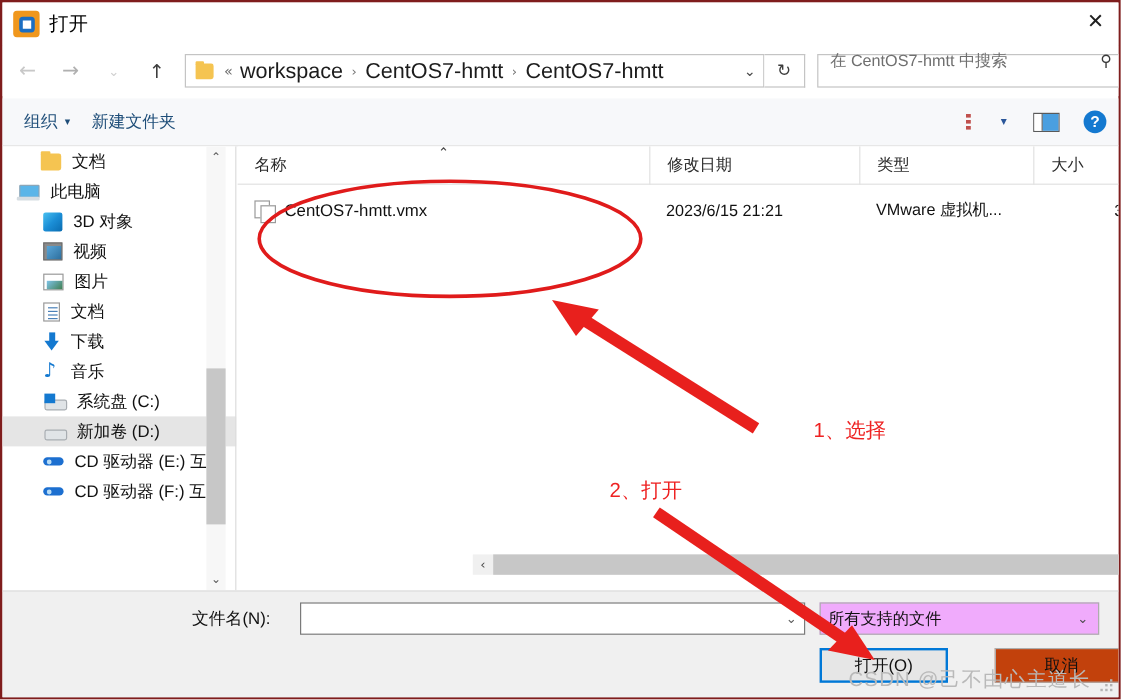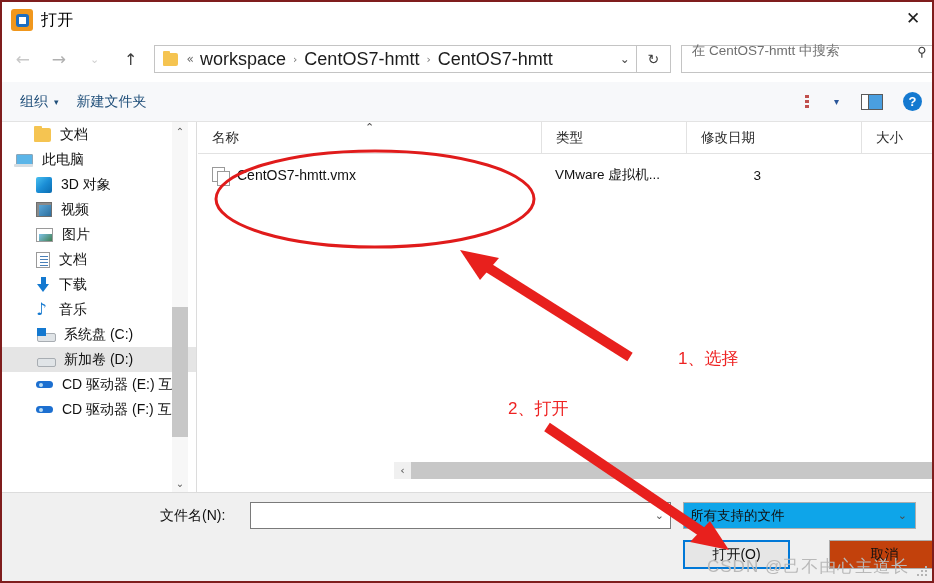--- a/index.html
+++ b/index.html
@@ -325,21 +325,21 @@
     border: 1px solid #7a7a7a;
     background: #ffffff;
     display: flex; align-items: center;
     padding: 0 6px;
   }
   .fn-caret { margin-left: auto; color: #5a5a5a; font-size: 11px; font-family: "DejaVu Sans", sans-serif; }
   .ft-select {
     position: absolute; left: 681px; top: 500px;
     width: 233px; height: 27px;
     border: 1px solid #adadad;
-    background: #0ea5e9;
+    background: #f0abfc;
     display: flex; align-items: center;
     padding: 0 8px 0 6px;
     font-size: 13.5px; color: #111111;
   }
   .ft-caret { margin-left: auto; color: #4a4a4a; font-size: 11px; font-family: "DejaVu Sans", sans-serif; }
 
   .btn-open {
     position: absolute; left: 681px; top: 538px;
     width: 107px; height: 29px;
     background: #e6e6e6;
@@ -503,30 +503,31 @@
       </div>
     </div>
     <div class="split-line"></div>
 
     <div class="filelist">
       <div class="col-head">
         <div class="col col-name">
           <span>名称</span>
           <span class="sort-caret">⌃</span>
         </div>
+        <div class="col col-date">修改日期</div>
         <div class="col col-type">类型</div>
-        <div class="col col-date">修改日期</div>
         <div class="col col-size">大小</div>
       </div>
 
       <div class="file-row">
         <div class="fr-name">
           <span class="vmx-icon"></span>
           <span class="fr-text">CentOS7-hmtt.vmx</span>
         </div>
+        <div class="fr-date">2023/6/15 21:21</div>
         <div class="fr-type">VMware 虚拟机...</div>
         <div class="fr-size">3</div>
       </div>
 
       <div class="hscroll">
         <div class="hs-arrow">‹</div>
         <div class="hs-track">
           <div class="hs-thumb"></div>
         </div>
 

